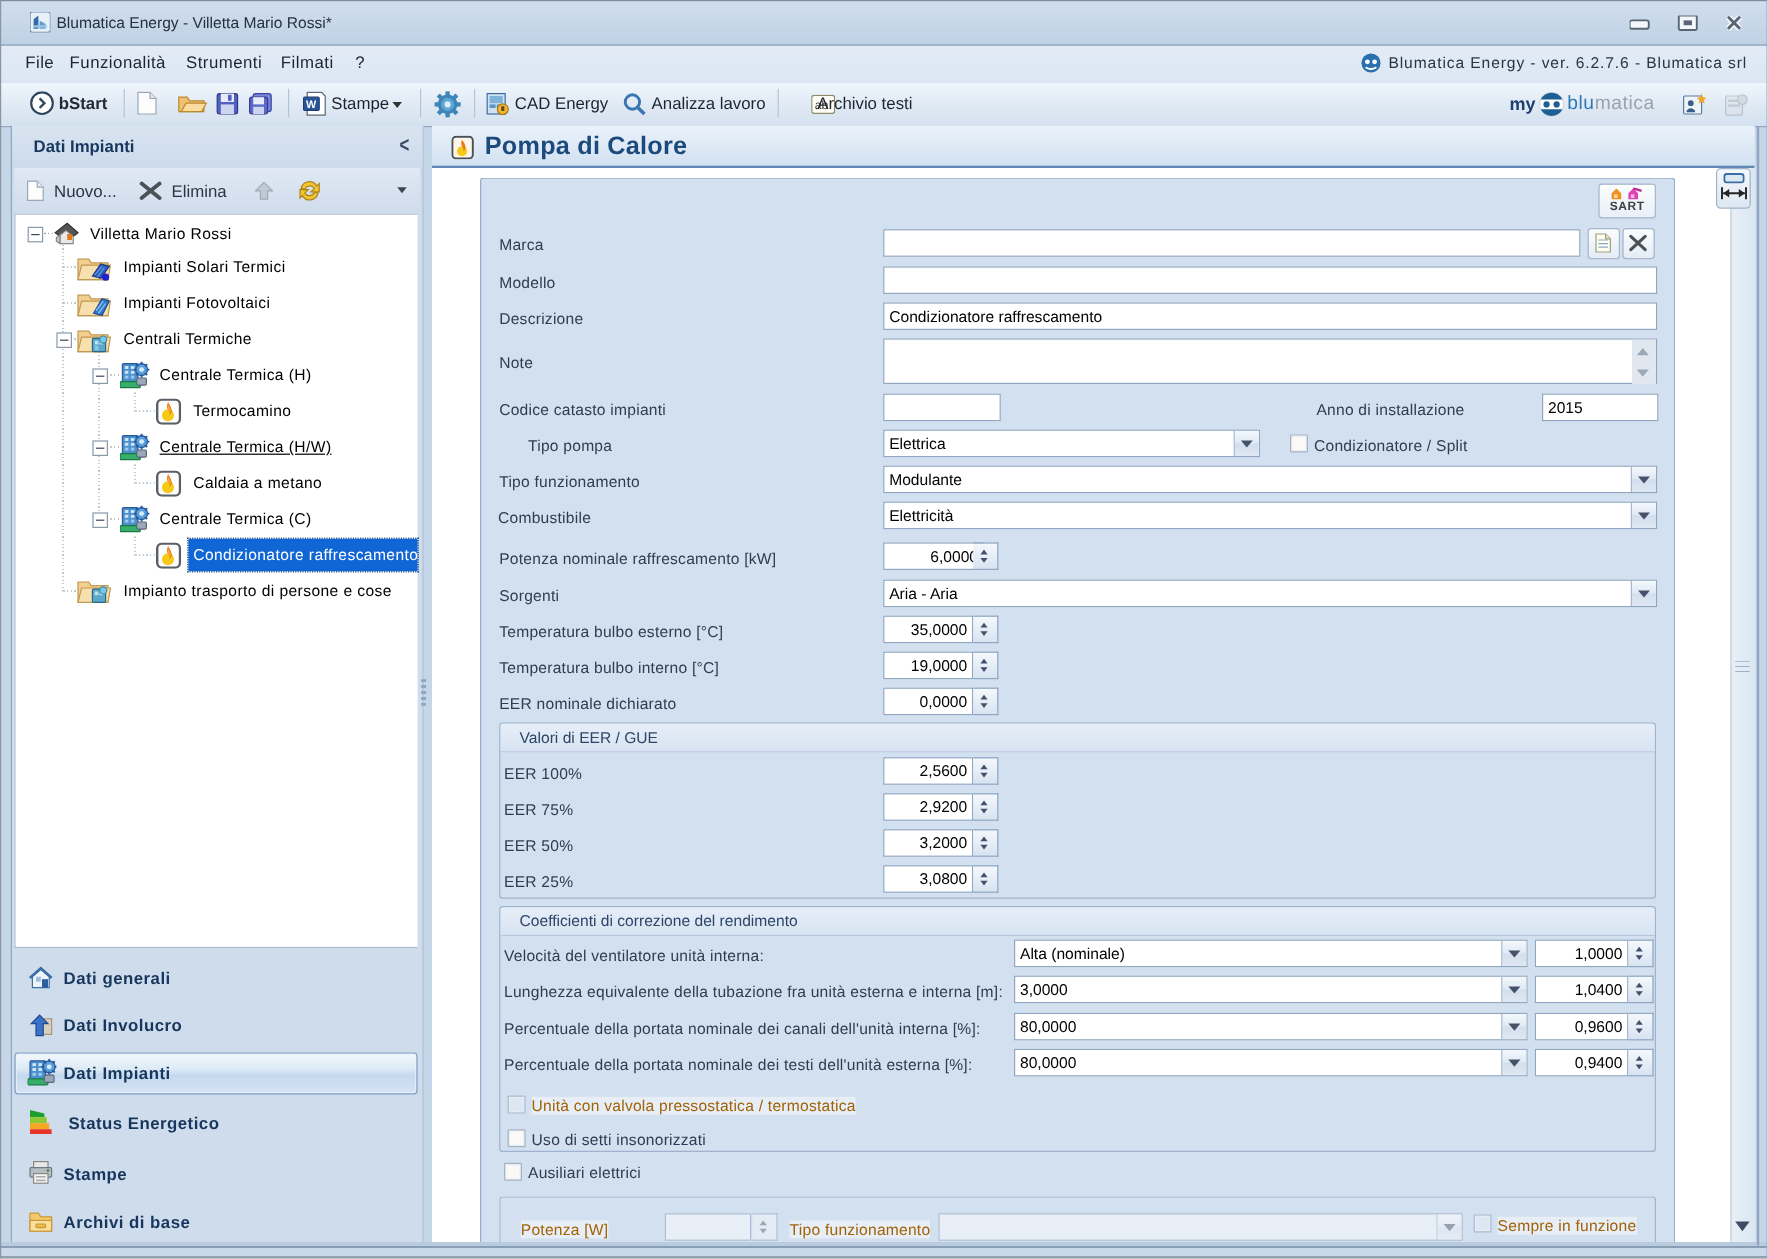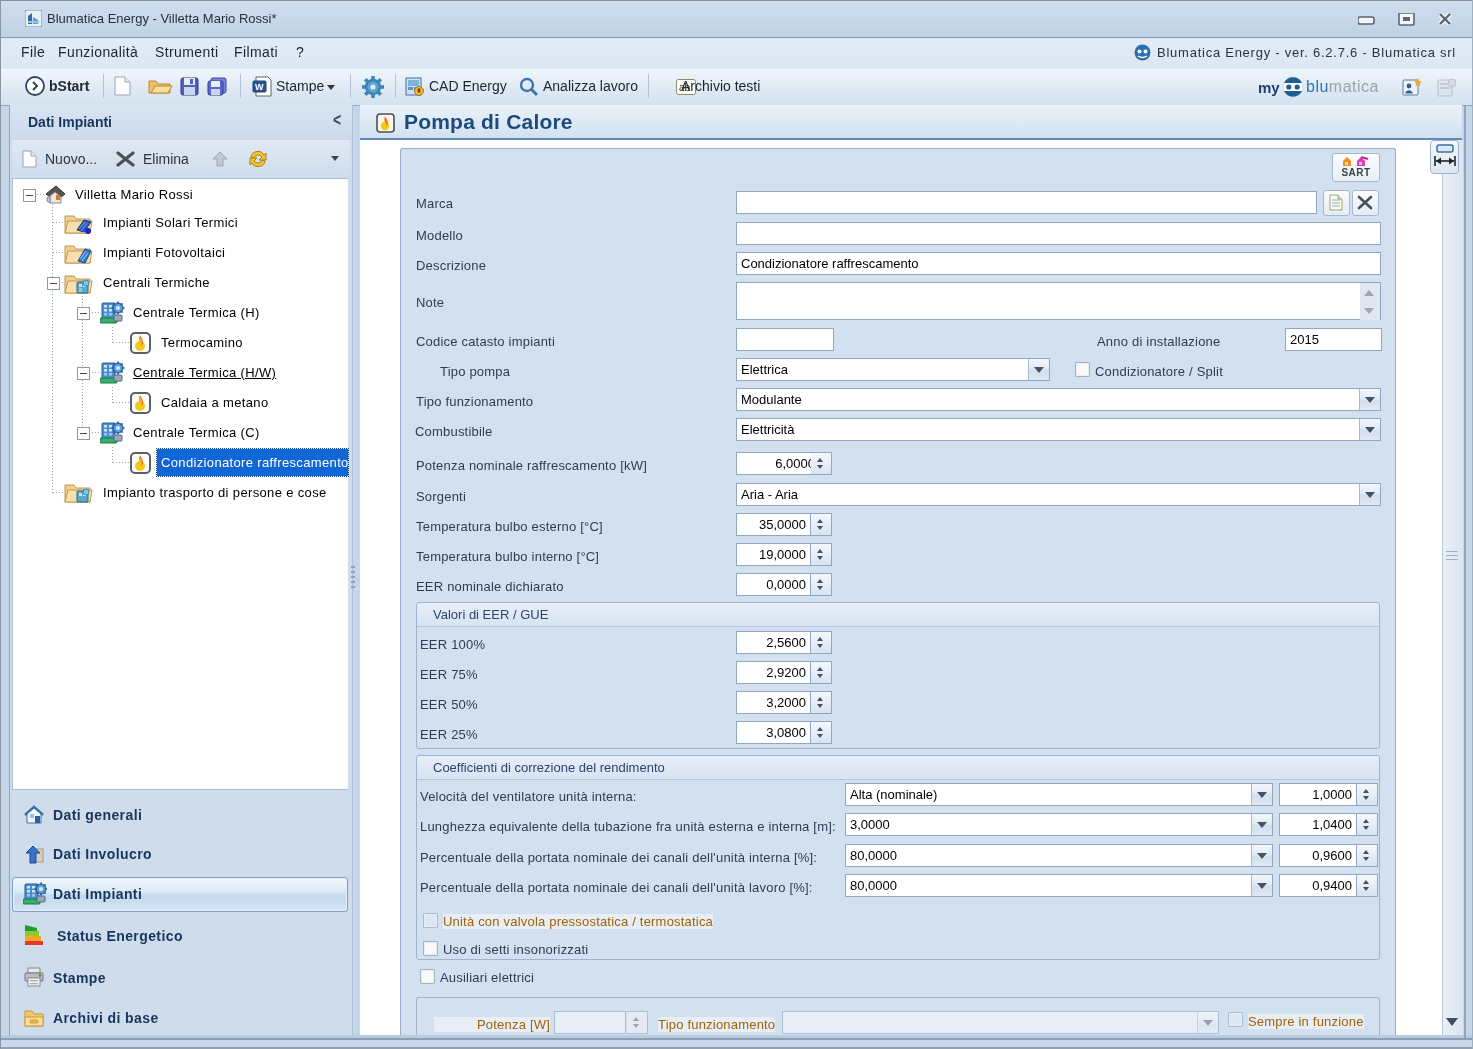--- a/index.html
+++ b/index.html
@@ -588,37 +588,37 @@
         <i class="sup"></i>
         <i class="sdn"></i>
       </div>
     <div class="lbl" style="left:420px;top:850px;">Percentuale della portata nominale dei canali dell'unità interna [%]:</div>
     <div class="fld" style="left:845px;top:844px;width:428px;">80,0000<div class="dd"></div></div>
     <div class="fld num" style="left:1279px;top:844px;width:78px;">0,9600</div>
     <div class="spinbox" style="left:1357px;top:844px;">
         <i class="sup"></i>
         <i class="sdn"></i>
       </div>
-    <div class="lbl" style="left:420px;top:880px;">Percentuale della portata nominale dei canali dell'unità lavoro [%]:</div>
+    <div class="lbl" style="left:420px;top:880px;">Percentuale della portata nominale dei testi dell'unità esterna [%]:</div>
     <div class="fld" style="left:845px;top:874px;width:428px;">80,0000<div class="dd"></div></div>
     <div class="fld num" style="left:1279px;top:874px;width:78px;">0,9400</div>
     <div class="spinbox" style="left:1357px;top:874px;">
         <i class="sup"></i>
         <i class="sdn"></i>
       </div>
     <div class="cb dis" style="left:423px;top:913px;"></div>
     <div class="cblbl dis" style="left:443px;top:914px;">Unità con valvola pressostatica / termostatica</div>
     <div class="cb" style="left:423px;top:941px;"></div>
     <div class="cblbl" style="left:443px;top:942px;">Uso di setti insonorizzati</div>
 
     <div class="cb" style="left:420px;top:969px;"></div>
     <div class="cblbl" style="left:440px;top:970px;">Ausiliari elettrici</div>
 
     <div class="grp" style="left:416px;top:997px;width:962px;height:37px;border-bottom:none;border-radius:3px 3px 0 0;"></div>
-    <div class="cblbl dis" style="left:434px;top:1017px;padding-left:43px;">Potenza [W]</div>
+    <div class="cblbl dis" style="left:434px;top:1017px;">Potenza [W]</div>
     <div class="fld dis" style="left:554px;top:1011px;width:72px;"></div>
     <div class="spinbox dis" style="left:627px;top:1011px;">
         <i class="sup" style="opacity:0.45;"></i>
         <i class="sdn" style="opacity:0.45;"></i>
       </div>
     <div class="cblbl dis" style="left:658px;top:1017px;">Tipo funzionamento</div>
     <div class="fld dis" style="left:782px;top:1011px;width:437px;">
         <div class="dd" style="opacity:0.5;"></div>
       </div>
     <div class="cb dis" style="left:1228px;top:1012px;"></div>

